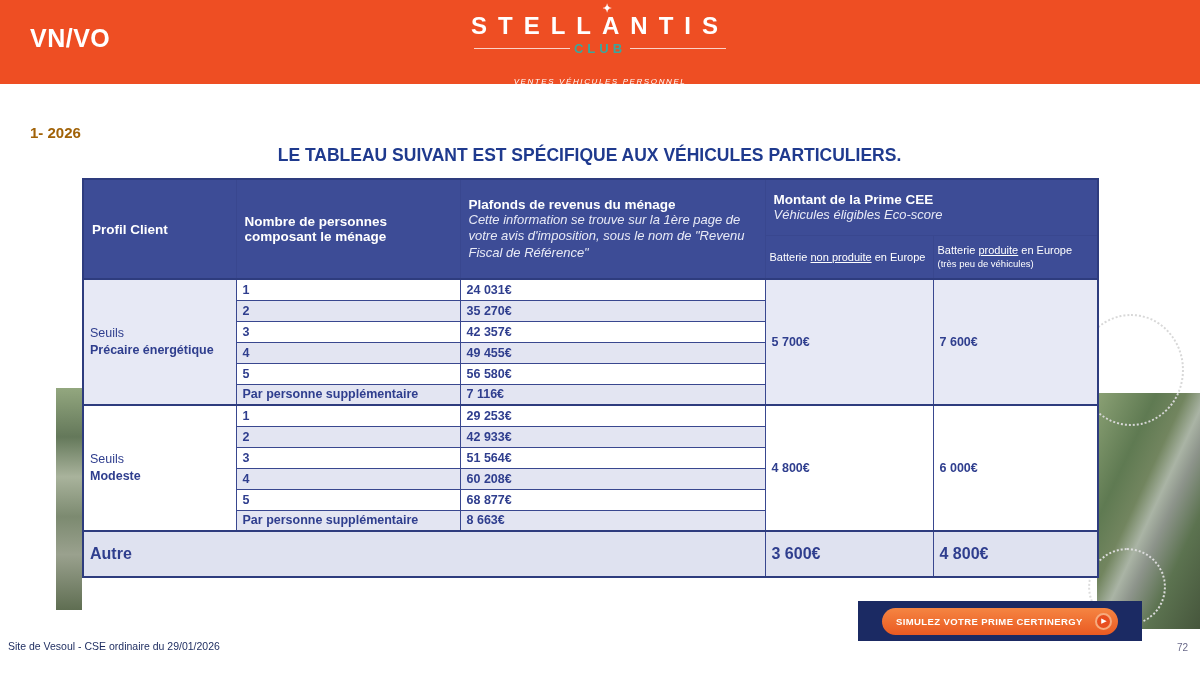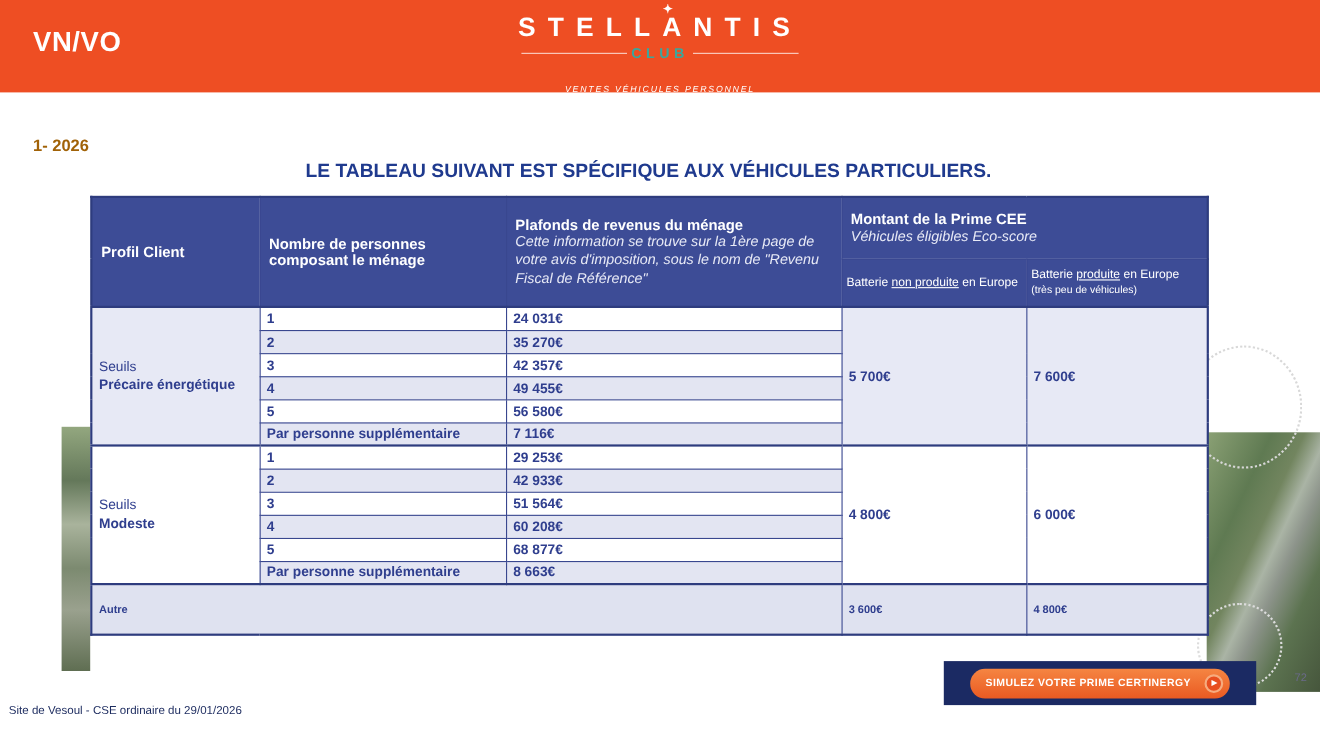--- a/index.html
+++ b/index.html
@@ -60,21 +60,21 @@
   .prime tbody td { height:21px; padding:1px 6px; background:#fff; color:#2f3e8e;
                     font-size:12.5px; font-weight:bold; }
   .prime tbody tr.alt td { background:#e3e5f2; }
   .prime td.bg-lav { background:#e7e9f5 !important; }
   .prime td.bg-white { background:#ffffff !important; }
   .prime .group-start td { border-top:2px solid #2e3c7e; }
   td.profil-cell { font-size:12.5px; line-height:1.35; }
   td.profil-cell .pl1 { font-weight:400; }
   td.profil-cell .pl2 { font-weight:bold; }
   td.prime-val { font-size:13px; font-weight:bold; }
-  tr.autre-row td { height:46px; background:#dfe2f0 !important; font-size:10px; }
+  tr.autre-row td { height:46px; background:#dfe2f0 !important; font-size:16px; }
 
   
   .sim-link { position:absolute; left:82px; top:618px; width:1015px; text-align:center;
               z-index:2; }
   .sim-link a { color:#1d52c8; font-size:19px; font-weight:500;
                 text-decoration:underline; text-underline-offset:4px; cursor:pointer; }
   .cta-bar { position:absolute; left:858px; top:601px; width:284px; height:40px;
              background:#1b2a63; z-index:4; display:flex; align-items:center;
              justify-content:center; }
   .cta-button { display:flex; align-items:center; gap:8px; height:27px; width:236px;
@@ -82,21 +82,21 @@
                 background:linear-gradient(180deg,#f58542 0%,#ea5a22 100%);
                 justify-content:space-between; }
   .cta-label { color:#fff; font-size:9.5px; font-weight:bold; letter-spacing:0.4px;
                white-space:nowrap; }
   .cta-arrow { width:17px; height:17px; border-radius:50%; background:#e84e1f;
                border:2px solid #f6ab7e; color:#fff; font-size:7px; display:flex;
                align-items:center; justify-content:center; padding-left:1px; }
 
   .footer-left { position:absolute; left:8px; top:640px; color:#1b2a5e;
                  font-size:10.5px; z-index:2; }
-  .page-num { position:absolute; right:12px; top:611px; color:#6a6a8a;
+  .page-num { position:absolute; right:12px; top:642px; color:#6a6a8a;
               font-size:10px; z-index:2;text-align:right; }
 </style>
 </head>
 <body>
 
 <div class="slide">
 
   <header class="topbar">
     <div class="vnvo">VN/VO</div>
     <div class="brand">

